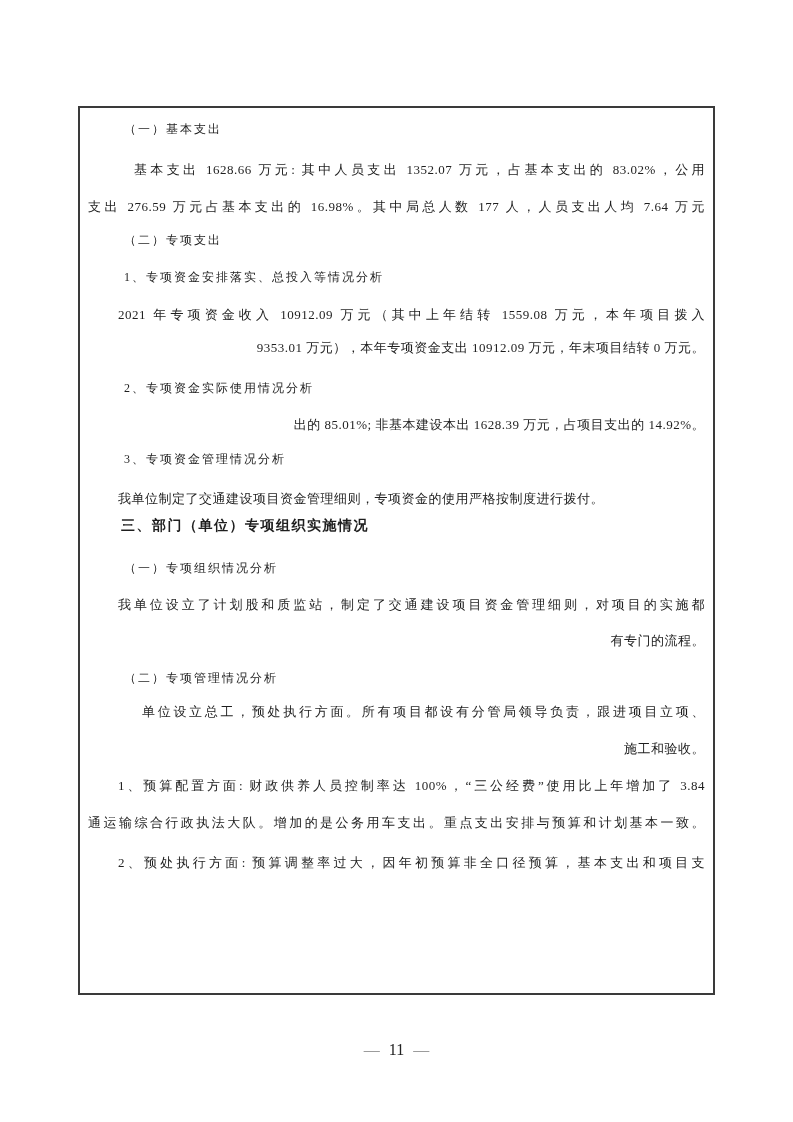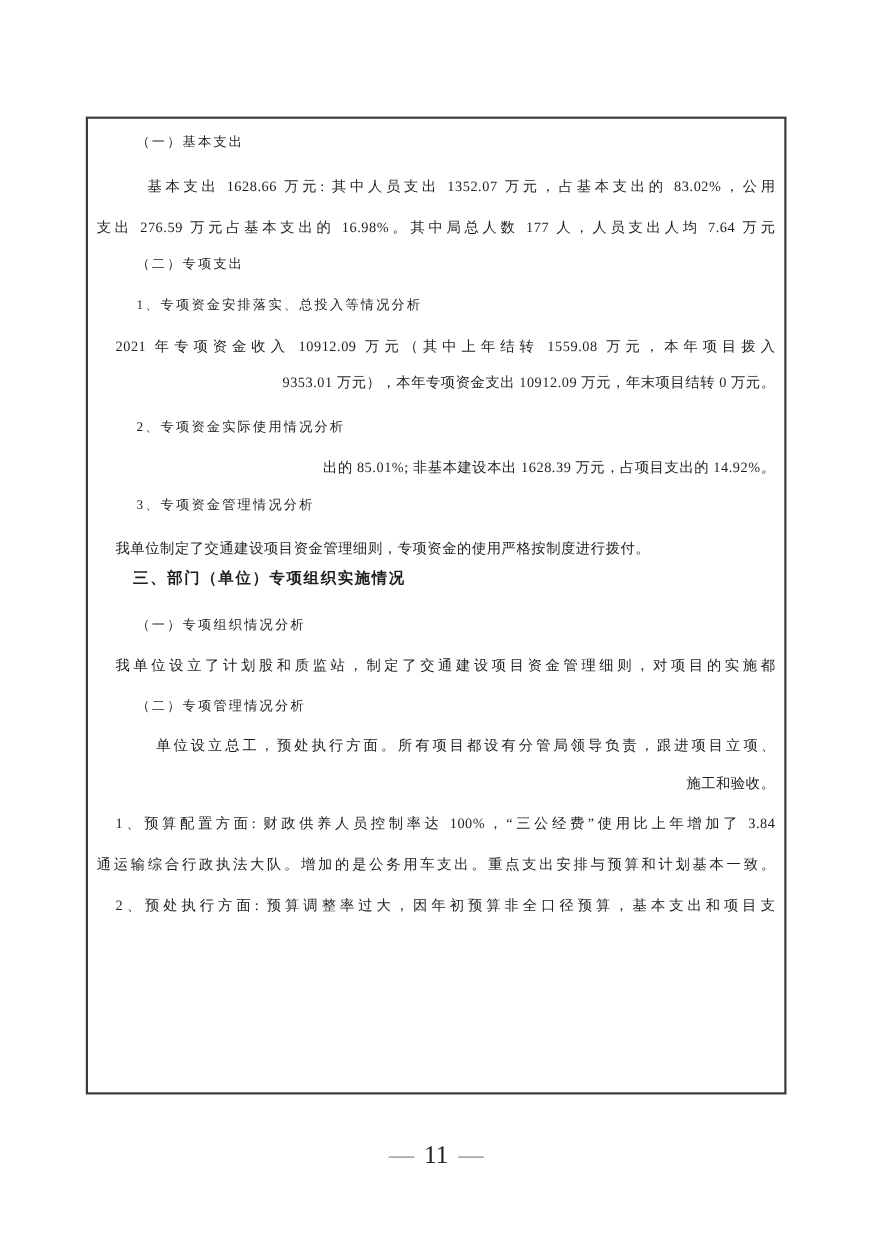--- a/index.html
+++ b/index.html
@@ -48,21 +48,21 @@
     font-weight: bold;
     font-size: 14px;
     letter-spacing: 1.5px;
     margin-left: 33px;
   }
   .line.sub {
     font-size: 12px;
     letter-spacing: 2px;
     margin-left: 36px;
   }
-  .line.b-ind  { margin-left: 17px; }
+  .line.b-ind  { margin-left: 30px; }
   .line.b-ind2 { margin-left: 46px; }
   .line.b-ind3 { margin-left: 54px; }
   .line.b0     { margin-left: 0; text-align: right; }
   .line.fill {
     text-align: justify;
     text-align-last: justify;
   }
   
   .line:nth-child(2)  { margin-top: 4px; }
   .line:nth-child(4)  { margin-top: -4px; }
@@ -76,21 +76,21 @@
   .line:nth-child(17) { margin-top: -3px; }
   .line:nth-child(21) { margin-top: 3px; }
   .line:nth-child(23) { margin-top: -3px; }
   .line:nth-child(24) { margin-top: -2px; }
   .footer {
     position: absolute;
     left: 0;
     top: 1036px;
     width: 793px;
     text-align: center;
-    font-size: 23px;
+    font-size: 16px;
     line-height: 28px;
   }
   .footer .dash {
     color: #8c8c8c;
     letter-spacing: 0;
     padding: 0 9px;
   }
   .footer .num {
     color: #222222;
   }
@@ -109,20 +109,21 @@
         <div class="line sub">1、专项资金安排落实、总投入等情况分析</div>
         <div class="line b-ind fill">2021 年专项资金收入 10912.09 万元（其中上年结转 1559.08 万元，本年项目拨入</div>
         <div class="line b0">9353.01 万元），本年专项资金支出 10912.09 万元，年末项目结转 0 万元。</div>
         <div class="line sub">2、专项资金实际使用情况分析</div>
         <div class="line b0">出的 85.01%; 非基本建设本出 1628.39 万元，占项目支出的 14.92%。</div>
         <div class="line sub">3、专项资金管理情况分析</div>
         <div class="line b-ind">我单位制定了交通建设项目资金管理细则，专项资金的使用严格按制度进行拨付。</div>
         <div class="line h1">三、部门（单位）专项组织实施情况</div>
         <div class="line sub">（一）专项组织情况分析</div>
         <div class="line b-ind fill">我单位设立了计划股和质监站，制定了交通建设项目资金管理细则，对项目的实施都</div>
+        <div class="line b0">有专门的流程。</div>
         <div class="line sub">（二）专项管理情况分析</div>
         <div class="line b-ind3 fill">单位设立总工，预处执行方面。所有项目都设有分管局领导负责，跟进项目立项、</div>
         <div class="line b0">施工和验收。</div>
         <div class="line b-ind fill">1、预算配置方面: 财政供养人员控制率达 100%，“三公经费”使用比上年增加了 3.84</div>
         <div class="line b0 fill">通运输综合行政执法大队。增加的是公务用车支出。重点支出安排与预算和计划基本一致。</div>
         <div class="line b-ind fill">2、预处执行方面: 预算调整率过大，因年初预算非全口径预算，基本支出和项目支</div>
       </div>
   </div>
 
   <div class="footer">

